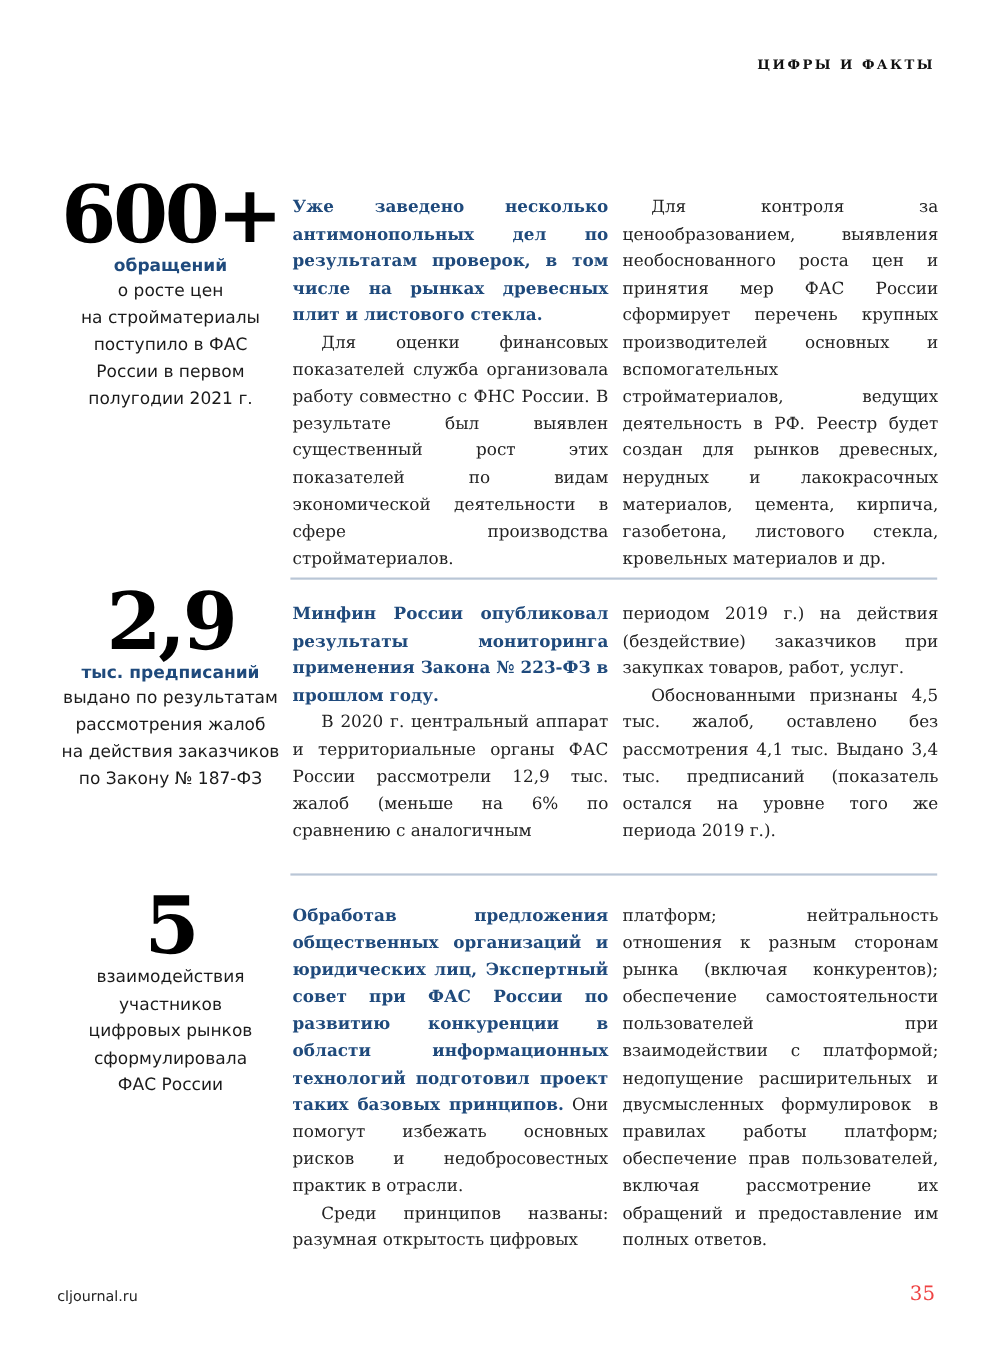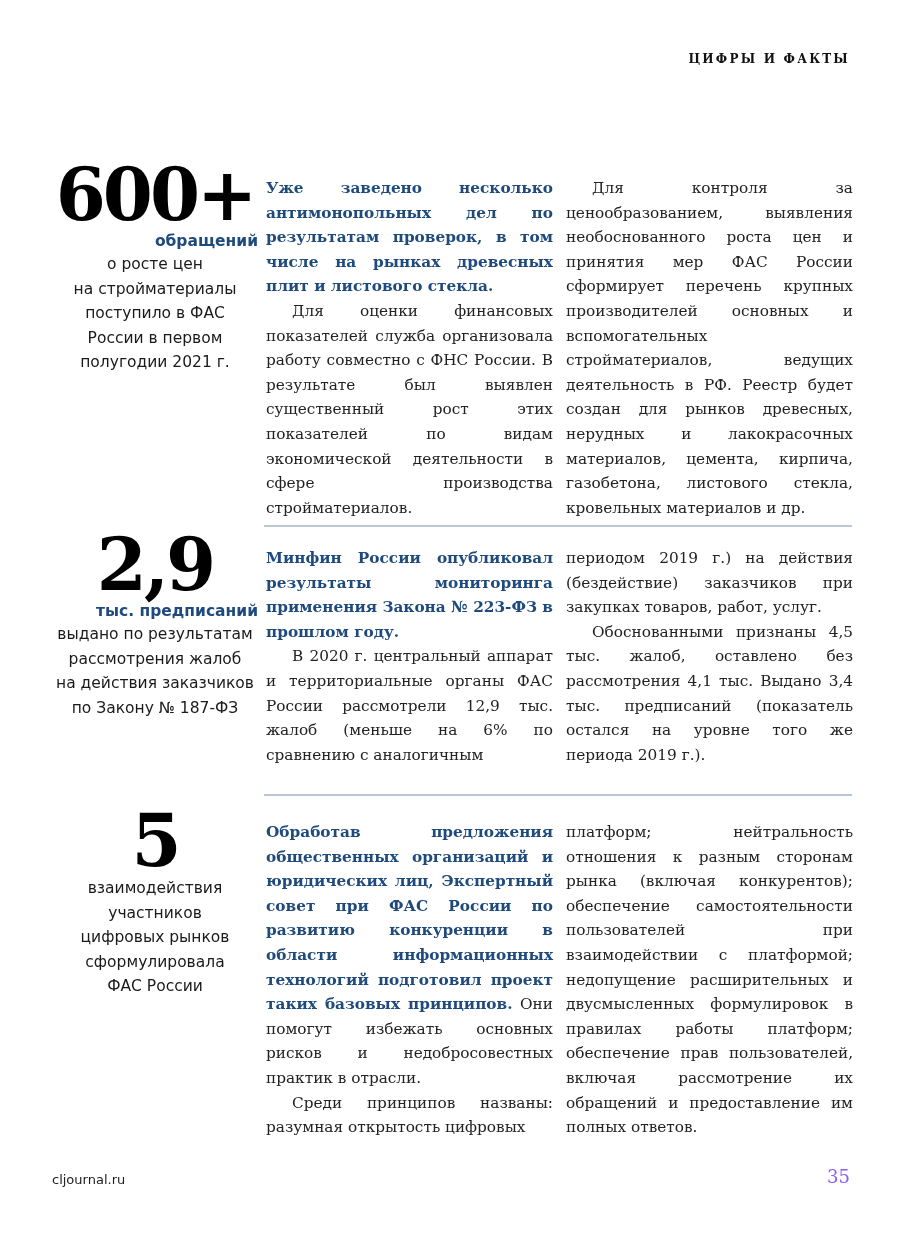--- a/index.html
+++ b/index.html
@@ -11,21 +11,21 @@
     }
     .stat {
       position: absolute; left: 52px; width: 206px; text-align: center;
       font-family: "DejaVu Sans", sans-serif;
     }
     .stat .big {
       font-family: "DejaVu Serif", serif; font-weight: bold; color: #000000;
       font-size: 72px; line-height: 70px; letter-spacing: -3px;
     }
     .stat .unit {
-      color: #1f4a7c; font-weight: bold; font-size: 15.5px; line-height: 22px; text-align: right;
+      color: #1f4a7c; font-weight: bold; font-size: 15.5px; line-height: 22px;
     }
     .stat .desc {
       font-size: 15.5px; line-height: 24.5px; color: #1a1a1a; white-space: pre-line;
     }
     .col {
       position: absolute; width: 287px;
       font-family: "DejaVu Serif", serif; font-size: 15.3px; line-height: 24.6px;
       text-align: justify; color: #222;
     }
     .col p { margin: 0; }
@@ -35,21 +35,21 @@
     .col2 { left: 566px; }
     .divider {
       position: absolute; left: 264px; width: 588px; height: 2px; background: #b9c6d6;
     }
     .footer-site {
       position: absolute; left: 52px; top: 1172px;
       font-family: "DejaVu Sans", sans-serif; font-size: 13px; color: #222;
     }
     .footer-page {
       position: absolute; right: 50px; top: 1166px;
-      font-family: "DejaVu Serif", serif; font-size: 18px; color: #8b5cf6;
+      font-family: "DejaVu Serif", serif; font-size: 18px; color: #ef4444;
     }
   </style>
 </head>
 <body>
 
 <div class="header">ЦИФРЫ И ФАКТЫ</div>
 
 <div class="stat" style="top:160px;">
   <div class="big">600+</div>
   <div class="unit">обращений</div>

